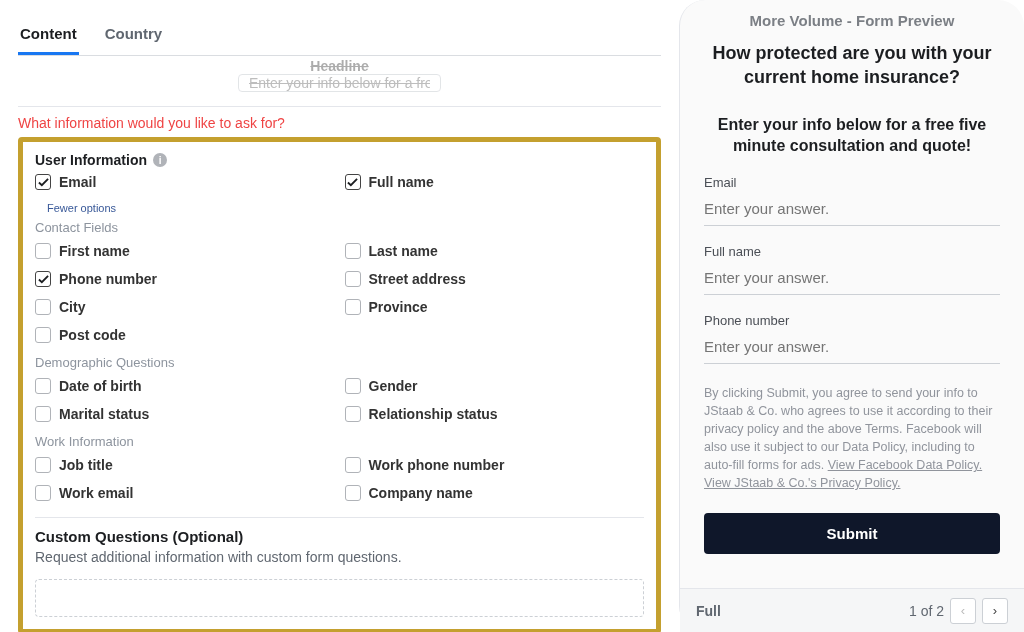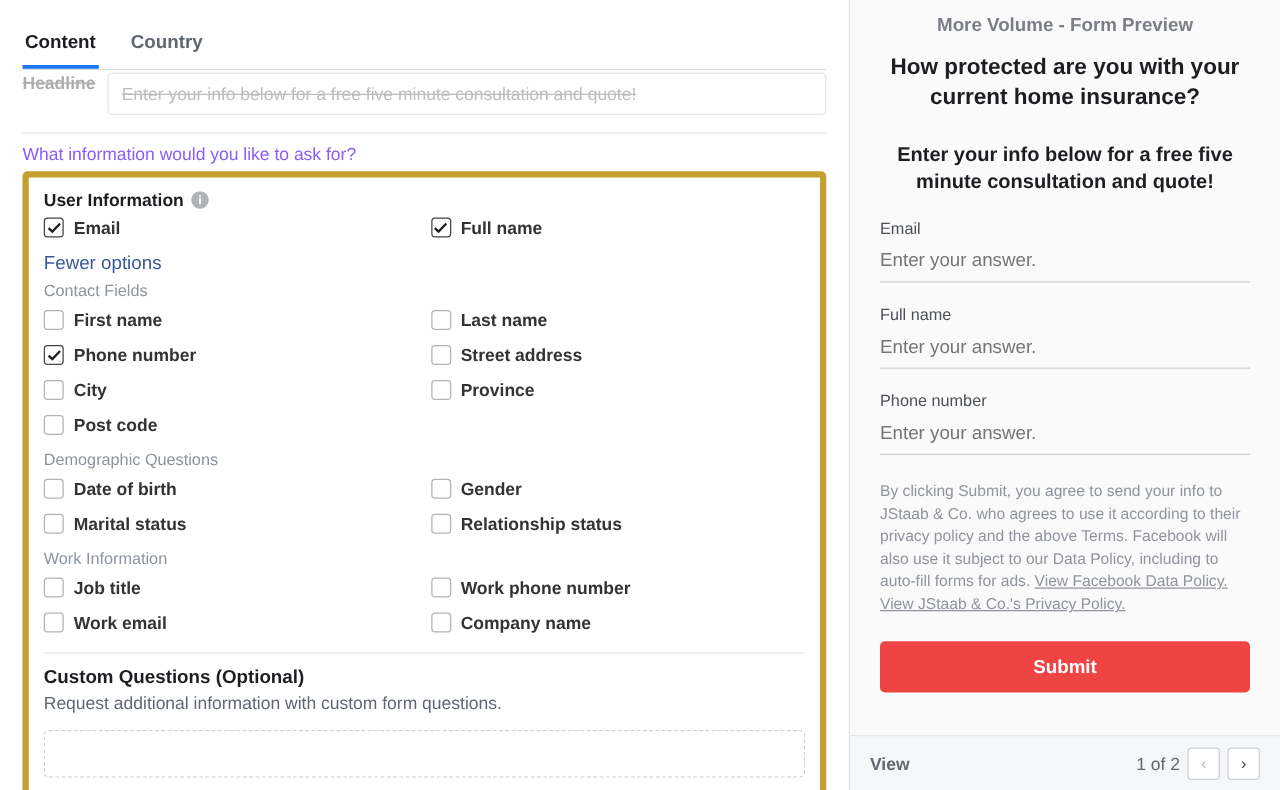--- a/index.html
+++ b/index.html
@@ -29,31 +29,32 @@
   .tab {
     padding: 8px 2px 10px 2px;
     font-size: 15px;
     font-weight: 600;
     color: #606770;
     cursor: pointer;
     border-bottom: 3px solid transparent;
   }
   .tab.active { color: #1c1e21; border-bottom-color: #1877f2; }
   .headline-row {
-    display: flex; gap: 10px;
+    display: flex; align-items: center; 
     margin-top: -10px;
+    flex-direction: column;
   }
   .headline-label { font-weight: 600; color: #333; font-size: 14px; text-decoration: line-through; opacity: .4;}
   .headline-input {
     flex: 1; height: 34px; border: 1px solid #ccd0d5; border-radius: 4px;
     padding: 0 10px; font-size: 14px; color: #888;
     text-decoration: line-through; opacity: .55;
   }
   .section-divider { border-top: 1px solid #e4e6eb; margin: 14px 0 8px; }
-  .lead-q { color: #8b5cf6; font-size: 14px; margin: 8px 0 6px 0; }
+  .lead-q { color: #ef4444; font-size: 14px; margin: 8px 0 6px 0; }
   .overlay-title {
     position: absolute;
     top: 54px;
     left: 50%;
     transform: translateX(-50%);
     font-size: 28px;
     font-weight: 800;
     letter-spacing: .5px;
     color: #c4a02f;
     -webkit-text-stroke: 1.5px #3b3015;
@@ -79,21 +80,21 @@
   .cb {
     width: 16px; height: 16px; border: 1px solid #b0b3b8; border-radius: 3px;
     display: inline-flex; align-items: center; justify-content: center;
     background: #fff; cursor: pointer; flex: 0 0 auto;
   }
   .cb.checked { background: #fff; border-color: #444; color: #1c1e21; }
   .cb.checked svg { display: block; }
   .cb svg { display: none; width: 11px; height: 11px; }
   .cb-label { color: #333; font-size: 14px; font-weight: 600; }
   .two-col { display: grid; grid-template-columns: 1fr 1fr; column-gap: 10px; }
-  .link { color: #385898; font-size: 15px; font-weight: 400; cursor: pointer; margin: 6px 0 2px; }
+  .link { color: #385898; font-size: 11px; font-weight: 400; cursor: pointer; margin: 6px 12px 2px; }
   .group-label { color: #8d949e; font-size: 13px; margin: 6px 0 2px; }
   .hr-inner { border-top: 1px solid #e4e6eb; margin: 10px 0; }
   .custom-title { font-weight: 700; font-size: 15px; margin-top: 6px; }
   .custom-sub { color: #606770; font-size: 14px; margin-top: 4px; }
   .dashed-box {
     margin-top: 14px;
     border: 1px dashed #ccd0d5;
     border-radius: 4px;
     padding: 18px 16px;
     display: flex; align-items: center; gap: 10px;
@@ -102,20 +103,21 @@
   }
 
   .right {
     width: 345px;
     flex: 0 0 345px;
     border-left: 1px solid #e4e6eb;
     background: #fafafa;
     display: flex;
     flex-direction: column;
     padding: 0;
+    border-radius: 26px;
   }
   .preview-header {
     text-align: center;
     color: #7b7f85;
     font-weight: 700;
     font-size: 15px;
     padding: 12px 8px;
   }
   .preview-body {
     flex: 1;
@@ -128,21 +130,21 @@
   .pv-h2 { font-size: 16px; font-weight: 700; text-align: center; color: #1c1e21; line-height: 1.35; margin-top: 24px;}
   .pv-field-lbl { color: #4b4f56; font-size: 13px; margin-top: 18px; }
   .pv-input {
     border: none; border-bottom: 1px solid #ccd0d5; background: transparent;
     width: 100%; padding: 10px 0 8px; font-size: 15px; color: #ef4444;
   }
   .disclaimer { color: #90949c; font-size: 12.5px; line-height: 1.45; margin-top: 20px; }
   .disclaimer .u { text-decoration: underline; cursor: pointer; color: #90949c; }
   .submit-btn {
     margin-top: 20px;
-    background: #ef4444;
+    background: #0f172a;
     color: #fff;
     border: none;
     border-radius: 4px;
     font-size: 15px;
     font-weight: 700;
     padding: 12px;
     cursor: pointer;
   }
   .preview-footer {
     border-top: 1px solid #e4e6eb;
@@ -303,21 +305,21 @@
     <div id="pv-fields"><div class="pv-field-lbl">Email</div><input class="pv-input" placeholder="Enter your answer." style=""><div class="pv-field-lbl">Full name</div><input class="pv-input" placeholder="Enter your answer." style=""><div class="pv-field-lbl">Phone number</div><input class="pv-input" placeholder="Enter your answer." style=""></div>
     <div class="disclaimer">
       <span>By clicking Submit, you agree to send your info to JStaab &amp; Co. who agrees to use it according to their privacy policy and the above Terms. Facebook will also use it subject to our Data Policy, including to auto-fill forms for ads. </span>
       <span class="u">View Facebook Data Policy.</span>
       <span> </span>
       <span class="u">View JStaab &amp; Co.'s Privacy Policy.</span>
     </div>
     <button class="submit-btn">Submit</button>
   </div>
   <div class="preview-footer">
-    <span class="pf-label">View</span>
+    <span class="pf-label">Full</span>
     <span class="pf-spacer"></span>
     <div class="pager">
       <span>1 of 2</span>
       <span class="pg-btn disabled">‹</span>
       <span class="pg-btn">›</span>
     </div>
   </div>
 </div>
 
 </body></html>

